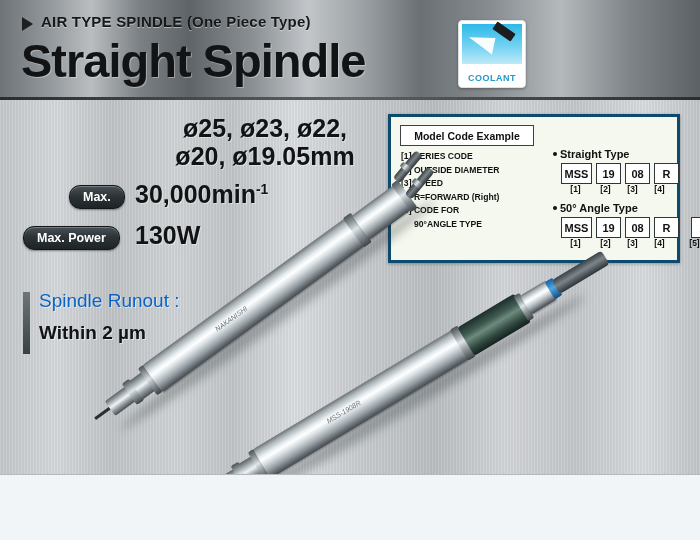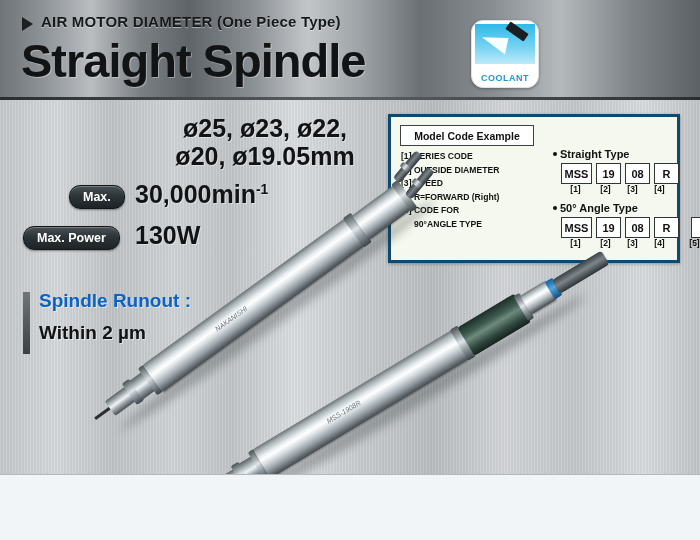--- a/index.html
+++ b/index.html
@@ -34,22 +34,22 @@
     text-shadow:0 1px 0 rgba(255,255,255,.45);
   }
   .hdr-title{
     position:absolute;left:21px;top:33px;
     font-size:47px;font-weight:bold;color:#111315;letter-spacing:-1px;
     text-shadow:1px 1px 0 rgba(255,255,255,.35);
     text-align:center;
   }
   
   .coolant{
-    position:absolute;left:471px;top:20px;width:66px;height:66px;
-    background:#fff;border:1px solid #dfe2e4;border-radius:12px;
+    position:absolute;left:458px;top:20px;width:66px;height:66px;
+    background:#fff;border:1px solid #dfe2e4;border-radius:4px;
     box-shadow:0 1px 3px rgba(0,0,0,.35);
   }
   .coolant .sky{
     position:absolute;left:3px;top:3px;right:3px;height:40px;
     background:linear-gradient(180deg,#2fb9e8 0%,#79d4f2 60%,#bfe9f9 100%);
   }
   .coolant .nozzle{
     position:absolute;left:34px;top:6px;width:22px;height:9px;background:#1b1d1f;
     transform:rotate(35deg);border-radius:1px;
   }
@@ -143,21 +143,21 @@
   .nlab{width:29px;text-align:center;font-size:8.5px;color:#111;font-weight:bold;}
   .nlab.w2{width:23px;}
 
   
   .runout{position:absolute;left:23px;top:290px;width:215px;}
   .runout .bar{
     position:absolute;left:0;top:2px;width:7px;height:62px;
     background:linear-gradient(180deg,#6f767a,#3a4145);
   }
   .runout .l1{
-    position:absolute;left:16px;top:0;font-size:19px;font-weight:bold;color:#0a63c4;
+    position:absolute;left:16px;top:0;font-size:19px;font-weight:normal;color:#0a63c4;
     text-shadow:1px 1px 0 rgba(255,255,255,.5);
   }
   .runout .l2{
     position:absolute;left:16px;top:32px;font-size:19px;font-weight:bold;color:#111315;
     text-shadow:1px 1px 0 rgba(255,255,255,.5);
   }
 
   
   .spindle{position:absolute;transform-origin:left center;}
   .sp-shadow{position:absolute;background:rgba(40,45,50,.30);filter:blur(4px);border-radius:50%;}
@@ -201,21 +201,21 @@
   }
   .clip{overflow:hidden;height:100%;}
 </style>
 </head>
 <body>
 
 <div class="page clip">
 
   <div class="header">
     <div class="hdr-arrow"></div>
-    <div class="hdr-kicker">AIR MOTOR DIAMETER (One Piece Type)</div>
+    <div class="hdr-kicker">AIR TYPE SPINDLE (One Piece Type)</div>
     <div class="hdr-title">Straight Spindle</div>
 
     <div class="coolant">
       <div class="sky"></div>
       <div class="spray"></div>
       <div class="nozzle"></div>
       <div class="txt">COOLANT</div>
     </div>
   </div>
 

